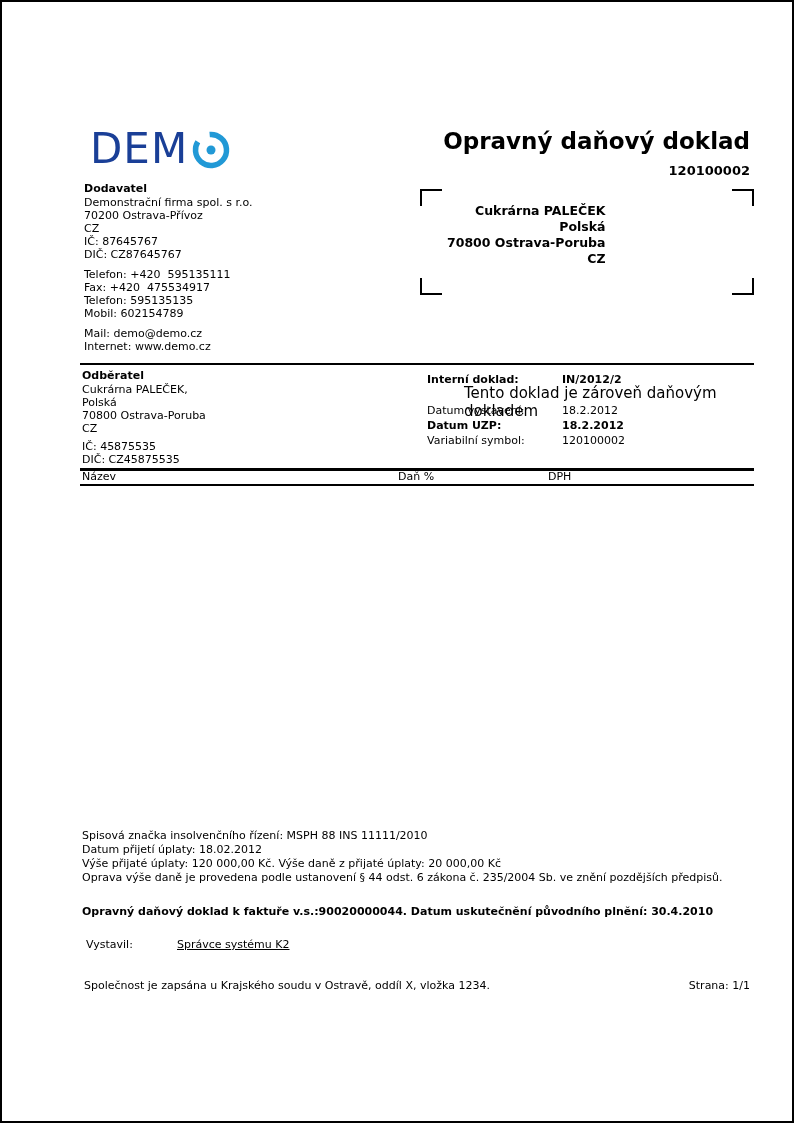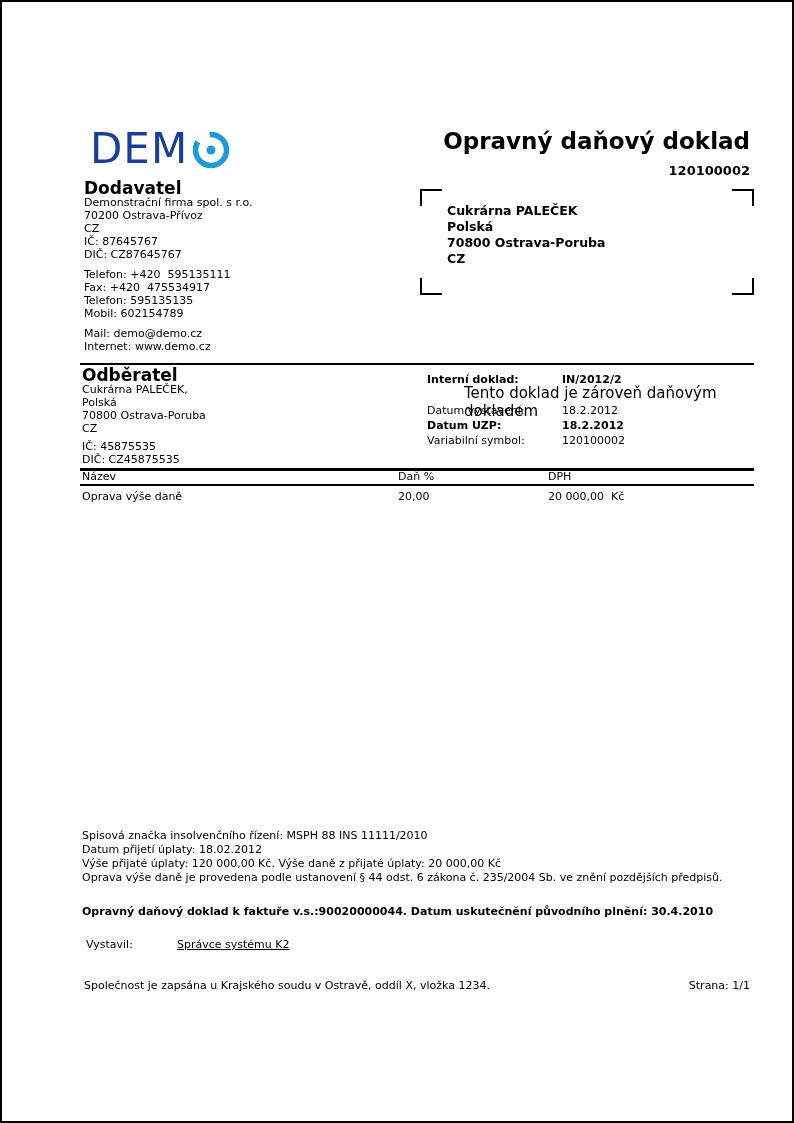--- a/index.html
+++ b/index.html
@@ -21,31 +21,31 @@
   .logo { left: 88px; top: 126px; display: flex; align-items: flex-start; }
   .logo-text { font-size: 42px; line-height: 42px; font-weight: 400; letter-spacing: 1px; color: #1a3f97; }
   .logo-ring { margin-left: 3px; margin-top: 2px; }
 
   
   .doc-title { right: 42px; top: 126px; font-size: 23px; font-weight: bold; white-space: nowrap; }
   .doc-number { right: 42px; top: 161px; font-size: 13px; font-weight: bold; }
 
   
   .supplier { left: 82px; top: 179px; width: 320px; }
-  .section-label { font-size: 17px; font-weight: bold; line-height: 15px; }
+  .section-label { font-size: 11px; font-weight: bold; line-height: 15px; }
   .spacer8 { height: 7px; }
 
   
   .addr-box { left: 418px; top: 187px; width: 334px; height: 106px; }
   .corner { position: absolute; width: 22px; height: 17px; border: 0 solid #000; }
   .corner.tl { left: 0; top: 0; border-top-width: 2px; border-left-width: 2px; }
   .corner.tr { right: 0; top: 0; border-top-width: 2px; border-right-width: 2px; }
   .corner.bl { left: 0; bottom: 0; border-bottom-width: 2px; border-left-width: 2px; }
   .corner.br { right: 0; bottom: 0; border-bottom-width: 2px; border-right-width: 2px; }
-  .addr-text { position: absolute; left: 27px; top: 14px; font-size: 12.5px; font-weight: bold; line-height: 16px; }
+  .addr-text { position: absolute; left: 27px; top: 14px; font-size: 12.5px; font-weight: bold; line-height: 16px; text-align: right; }
 
   
   .hline { left: 78px; width: 674px; background: #000; }
   .line-a { top: 361px; height: 2px; }
   .line-b { top: 466px; height: 3px; }
   .line-c { top: 482px; height: 2px; }
 
   
   .customer { left: 80px; top: 366px; width: 330px; }
   .spacer5 { height: 5px; }
@@ -146,26 +146,20 @@
   </div>
 
   <div class="abs hline line-b"></div>
   <div class="abs tbl-row thead">
     <span class="c1">Název</span>
     <span class="c2">Daň %</span>
     <span class="c3">DPH</span>
     <span></span>
   </div>
   <div class="abs hline line-c"></div>
-  <div class="abs tbl-row trow">
-    <span class="c1">Oprava výše daně</span>
-    <span class="c2">20,00</span>
-    <span class="c3">20 000,00  Kč</span>
-    <span></span>
-  </div>
 
   <div class="abs notes">
     <div class="ln">Spisová značka insolvenčního řízení: MSPH 88 INS 11111/2010</div>
     <div class="ln">Datum přijetí úplaty: 18.02.2012</div>
     <div class="ln">Výše přijaté úplaty: 120 000,00 Kč. Výše daně z přijaté úplaty: 20 000,00 Kč</div>
     <div class="ln">Oprava výše daně je provedena podle ustanovení § 44 odst. 6 zákona č. 235/2004 Sb. ve znění pozdějších předpisů.</div>
   </div>
 
   <div class="abs ref-line">Opravný daňový doklad k faktuře v.s.:90020000044. Datum uskutečnění původního plnění: 30.4.2010</div>
 

